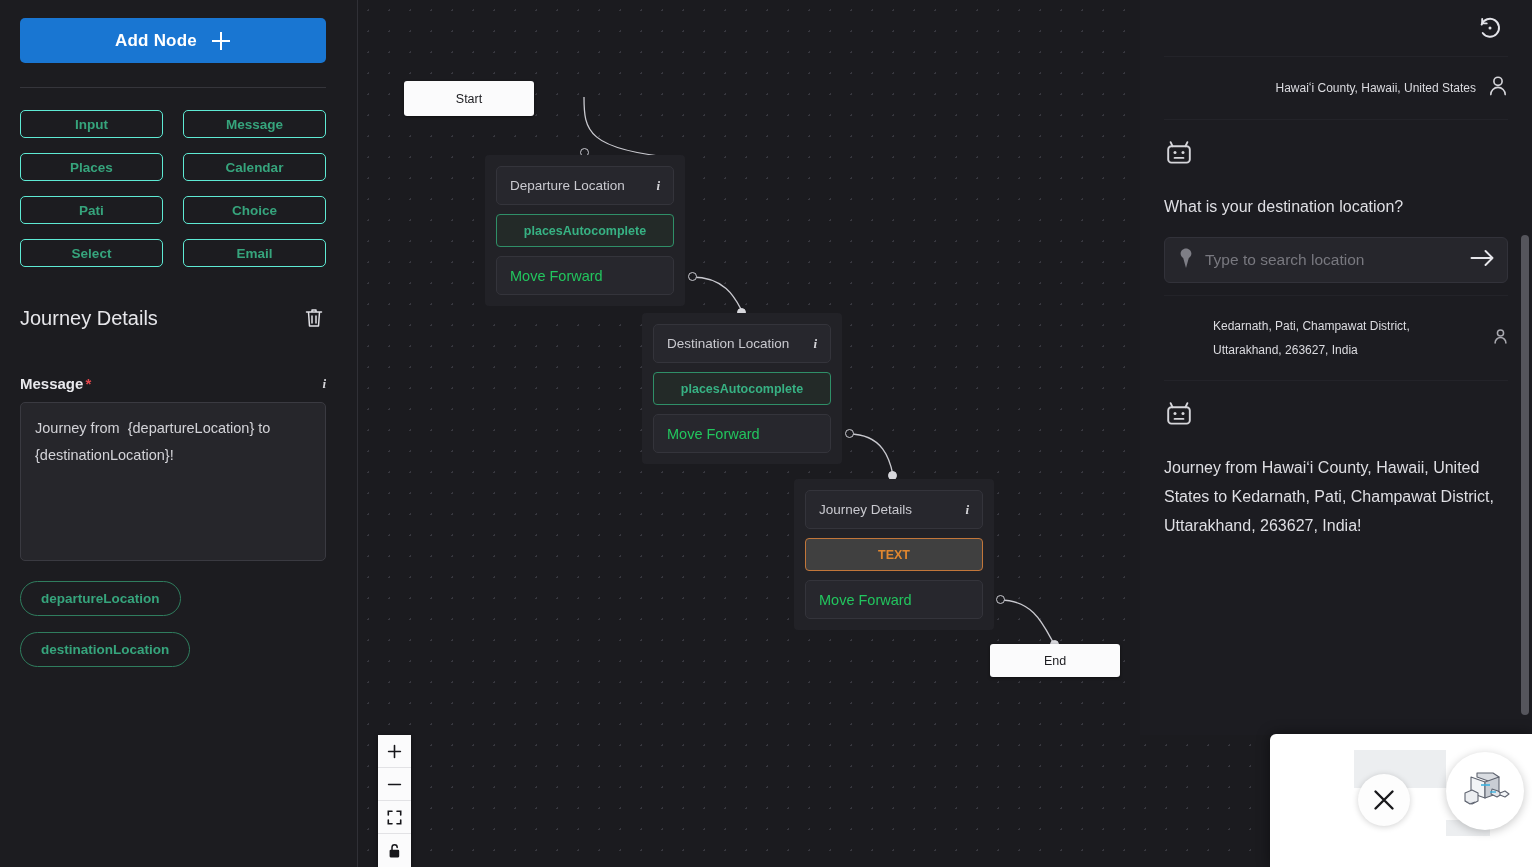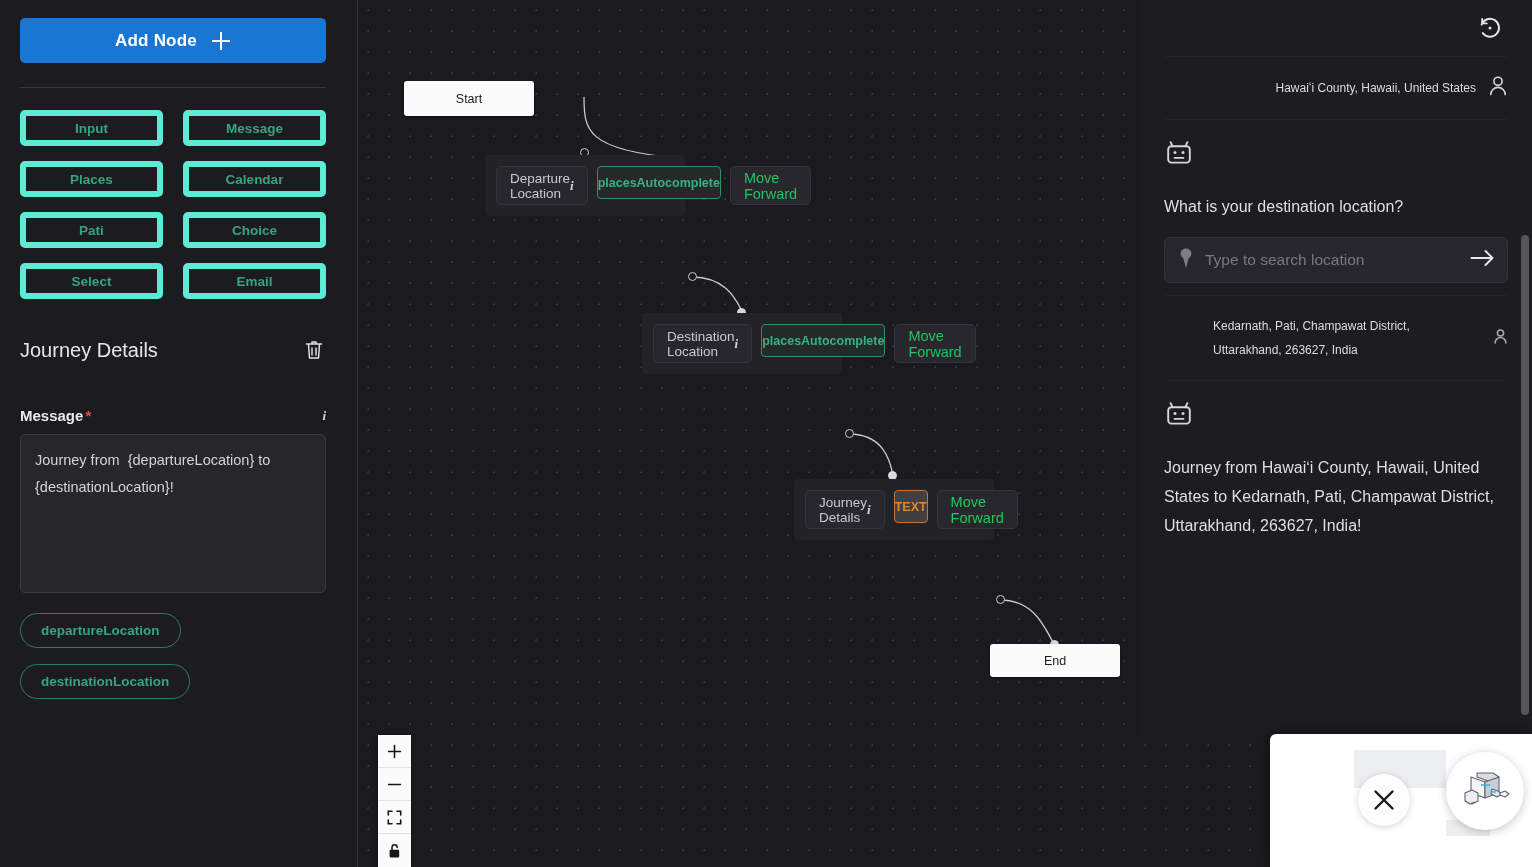--- a/index.html
+++ b/index.html
@@ -40,21 +40,21 @@
 
   .divider {
     width: 306px; height: 1px; background: #35353b;
     margin: 24px 0 22px 0;
   }
   .node-grid {
     display: grid; grid-template-columns: 143px 143px;
     gap: 15px 20px; width: 306px;
   }
   .node-type-btn {
-    height: 36px; border: 6px solid #5eead4; border-radius: 5px;
+    height: 28px; border: 1px solid #5eead4; border-radius: 5px;
     background: transparent; color: #36a47c;
     font-size: 13.5px; font-weight: bold; cursor: pointer;
     display:flex; align-items:center; justify-content:center;
   }
   .journey-header {
     margin-top: 38px; width: 306px;
     display: flex; align-items: center; justify-content: space-between;
   }
   .journey-title { font-size: 20px; color: #e6e6ea; font-weight: 400; }
   .trash-btn { background:none;border:none;cursor:pointer;padding:2px; line-height:0;}
@@ -90,21 +90,21 @@
   }
   .terminal-node {
     position:absolute; background:#fbfbfc; color:#1c1c20;
     border-radius: 3px; font-size: 12.5px;
     display:flex; align-items:center; justify-content:center;
     box-shadow: 0 1px 3px rgba(0,0,0,.5);
   }
   .flow-node {
     position:absolute; background:#222227;
     border-radius: 4px; padding: 11px;
-    display:flex; flex-direction:row; gap: 9px;
+    display:flex; flex-direction:column; gap: 9px;
   }
   .node-row {
     background: #27272d; border: 1px solid #34343b; border-radius: 5px;
     height: 39px; display:flex; align-items:center;
     padding: 0 13px; color:#c9c9cf; font-size: 13.5px;
     justify-content: space-between;
   }
   .node-row.title { font-size:13.5px; }
   .node-row.action { font-size:14.5px; color:#22c55e; }
   .node-badge {

